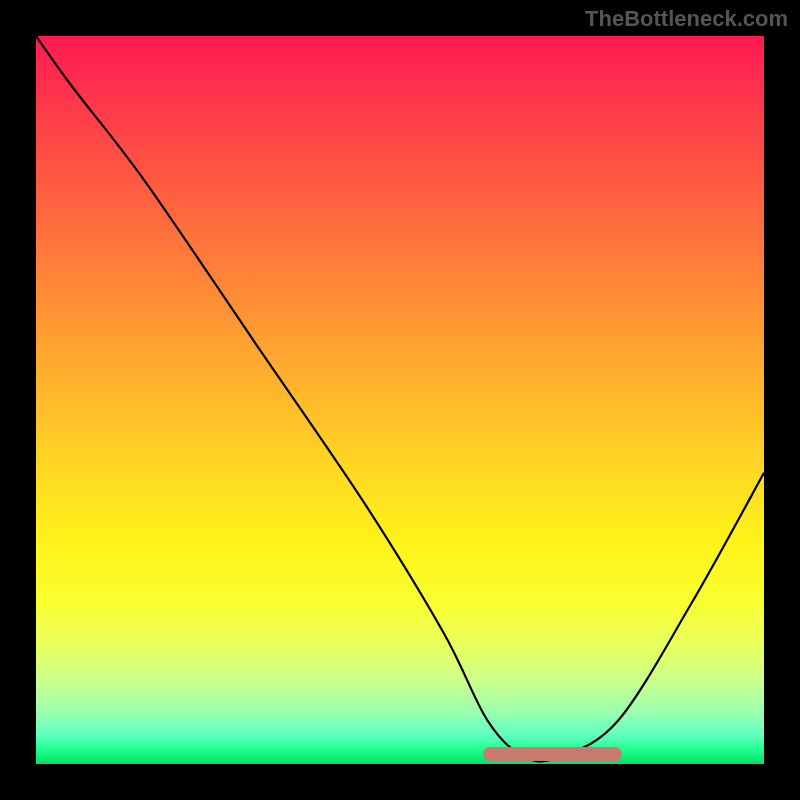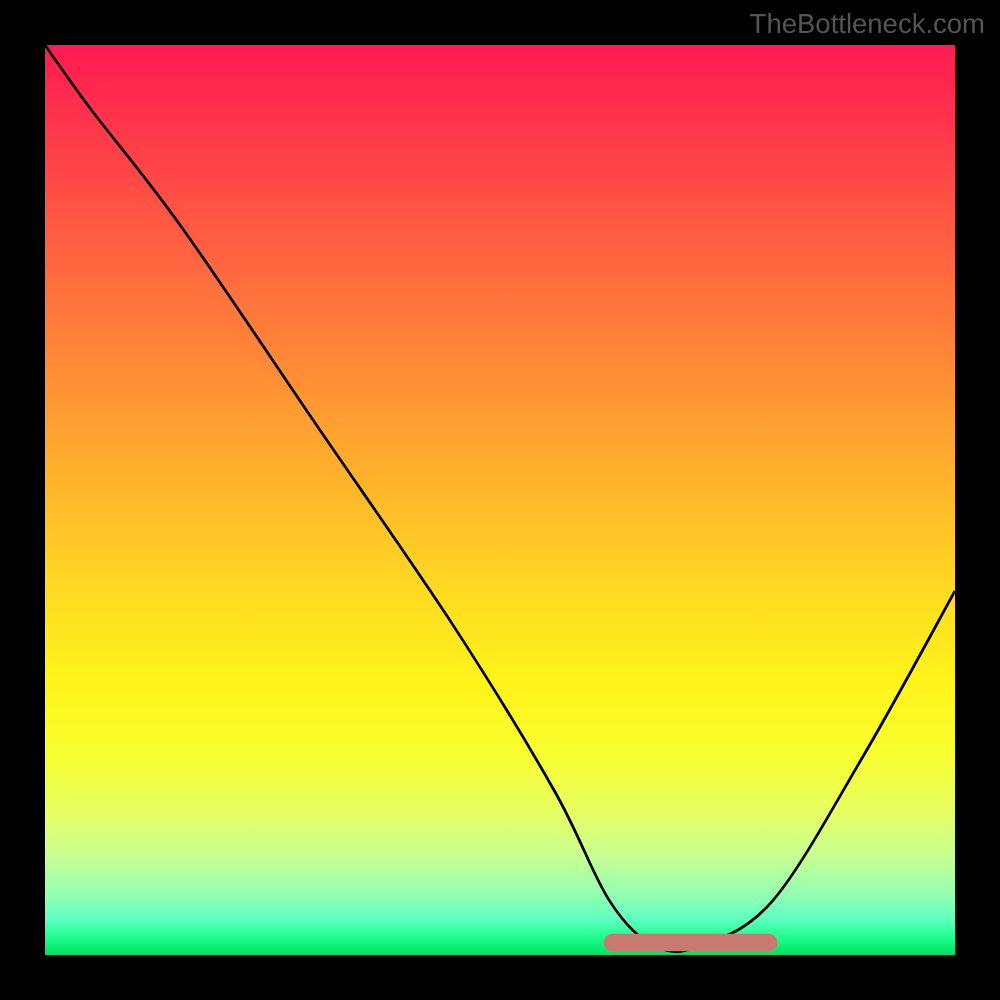--- a/index.html
+++ b/index.html
@@ -10,21 +10,21 @@
     position: relative;
     font-family: Arial, sans-serif;
     overflow: hidden;
   }
   .watermark {
     position: absolute;
     top: 6px;
     right: 12px;
     color: #555;
     font-size: 22px;
-    font-weight: 400;
+    font-weight: 700;
     z-index: 10;
   }
   .plot-area {
     position: absolute;
     left: 36px;
     top: 36px;
     width: 728px;
     height: 728px;
     background: linear-gradient(to bottom,
       #ff1a52 0%,

